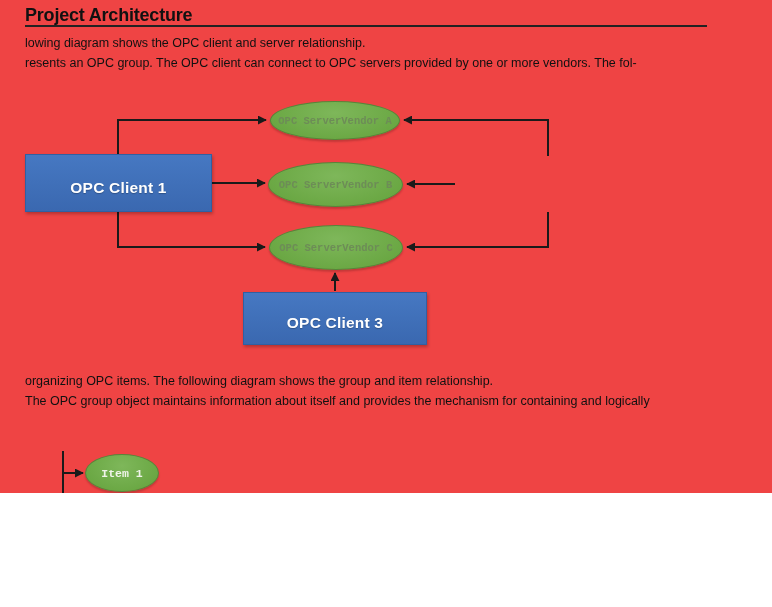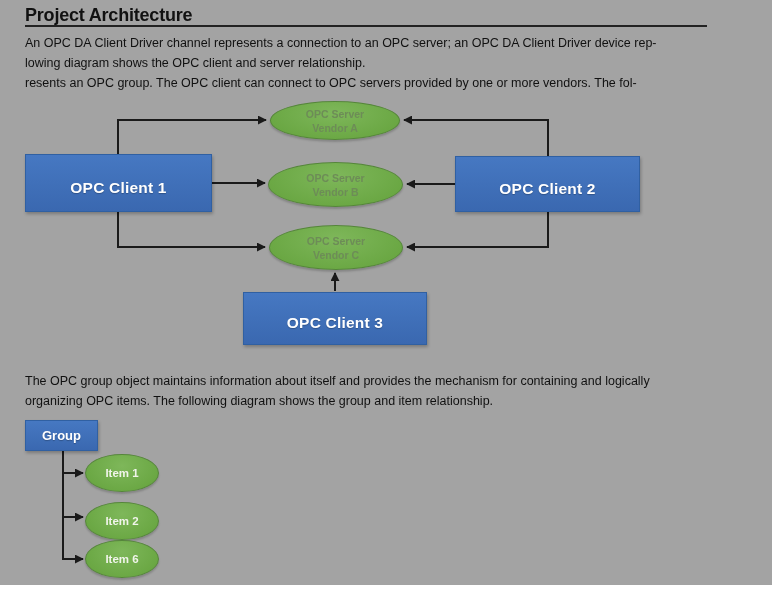--- a/index.html
+++ b/index.html
@@ -1,17 +1,17 @@
 <!DOCTYPE html>
 <html><head>
 <meta charset="utf-8">
 <style>
   html,body{margin:0;padding:0;background:#ffffff;}
   .page{
-    position:relative;width:772px;height:585px;background:#a3a3a3;
+    position:relative;width:772px;height:493px;background:#ef4444;
     font-family:"Liberation Sans",sans-serif;color:#111;overflow:hidden;
   }
   .heading{
     position:absolute;left:25px;top:5px;width:682px;
     font-size:18px;font-weight:bold;letter-spacing:-0.2px;color:#111;
   }
   .heading-rule{
     position:absolute;left:25px;top:25px;width:682px;height:2px;background:#222;
   }
   .para{
@@ -22,40 +22,39 @@
     position:absolute;display:flex;align-items:center;justify-content:center;
     background:linear-gradient(180deg,#4678c2 0%,#3a68b0 100%);
     border:1px solid #3060a2;
     box-shadow:1px 2px 3px rgba(0,0,0,0.25);
     color:#ffffff;font-weight:600;text-shadow:0 1px 1px rgba(0,0,0,0.25);
     box-sizing:border-box;
   }
   .client-label{font-size:15.5px;letter-spacing:0.2px;margin-top:9px;}
   .group-label{font-size:13px;}
   .ellipse{
-    position:absolute;display:flex;flex-direction:column;align-items:center;justify-content:center;
+    position:absolute;display:flex;flex-direction:row;align-items:center;justify-content:center;
     background:radial-gradient(ellipse at 50% 30%,#7eb75a 0%,#6aa743 75%);
     border:1px solid #55863a;border-radius:50%;
     box-shadow:0 2px 2px rgba(0,0,0,0.18);
-    box-sizing:border-box;text-align:center;
+    box-sizing:border-box;text-align:center;font-family:Liberation Mono, monospace;
   }
   .server-label{font-size:10.5px;line-height:14px;font-weight:600;color:#6d8c57;}
   .item-label{font-size:11.5px;font-weight:600;color:#f0f4ea;}
   svg.connectors{position:absolute;left:0;top:0;pointer-events:none;}
 </style>
 </head>
 <body>
 
 <div class="page">
 
   <div class="heading">Project Architecture</div>
   <div class="heading-rule"></div>
 
   <div class="para" style="top:33px;">
-    <div>An OPC DA Client Driver channel represents a connection to an OPC server; an OPC DA Client Driver device rep-</div>
     <div>lowing diagram shows the OPC client and server relationship.</div>
     <div>resents an OPC group. The OPC client can connect to OPC servers provided by one or more vendors. The fol-</div>
   </div>
 
   <svg class="connectors" width="772" height="607" viewBox="0 0 772 607">
     <defs>
       <marker id="arrow" viewBox="0 0 10 10" refX="9" refY="5" markerWidth="9" markerHeight="9" orient="auto-start-reverse" markerUnits="userSpaceOnUse">
         <path d="M0,0 L10,5 L0,10 z" fill="#1a1a1a"></path>
       </marker>
     </defs>
@@ -70,23 +69,20 @@
       <polyline points="63,451 63,559 83,559" marker-end="url(#arrow)"></polyline>
       <polyline points="63,473 83,473" marker-end="url(#arrow)"></polyline>
       <polyline points="63,517 83,517" marker-end="url(#arrow)"></polyline>
     </g>
   </svg>
 
   <div class="blue-box" style="left:25px;top:154px;width:187px;height:58px;">
     <span class="client-label">OPC Client 1</span>
   </div>
 
-  <div class="blue-box" style="left:455px;top:156px;width:185px;height:56px;">
-    <span class="client-label">OPC Client 2</span>
-  </div>
 
   <div class="blue-box" style="left:243px;top:292px;width:184px;height:53px;">
     <span class="client-label">OPC Client 3</span>
   </div>
 
   <div class="ellipse" style="left:270px;top:101px;width:130px;height:39px;">
     <span class="server-label">OPC Server</span>
     <span class="server-label">Vendor A</span>
   </div>
 
@@ -94,27 +90,24 @@
     <span class="server-label">OPC Server</span>
     <span class="server-label">Vendor B</span>
   </div>
 
   <div class="ellipse" style="left:269px;top:225px;width:134px;height:45px;">
     <span class="server-label">OPC Server</span>
     <span class="server-label">Vendor C</span>
   </div>
 
   <div class="para" style="top:371px;">
+    <div>organizing OPC items. The following diagram shows the group and item relationship.</div>
     <div>The OPC group object maintains information about itself and provides the mechanism for containing and logically</div>
-    <div>organizing OPC items. The following diagram shows the group and item relationship.</div>
   </div>
 
-  <div class="blue-box" style="left:25px;top:420px;width:73px;height:31px;">
-    <span class="group-label">Group</span>
-  </div>
 
   <div class="ellipse" style="left:85px;top:454px;width:74px;height:38px;justify-content:center;">
     <span class="item-label">Item 1</span>
   </div>
 
   <div class="ellipse" style="left:85px;top:502px;width:74px;height:38px;">
     <span class="item-label">Item 2</span>
   </div>
 
   <div class="ellipse" style="left:85px;top:540px;width:74px;height:38px;">

